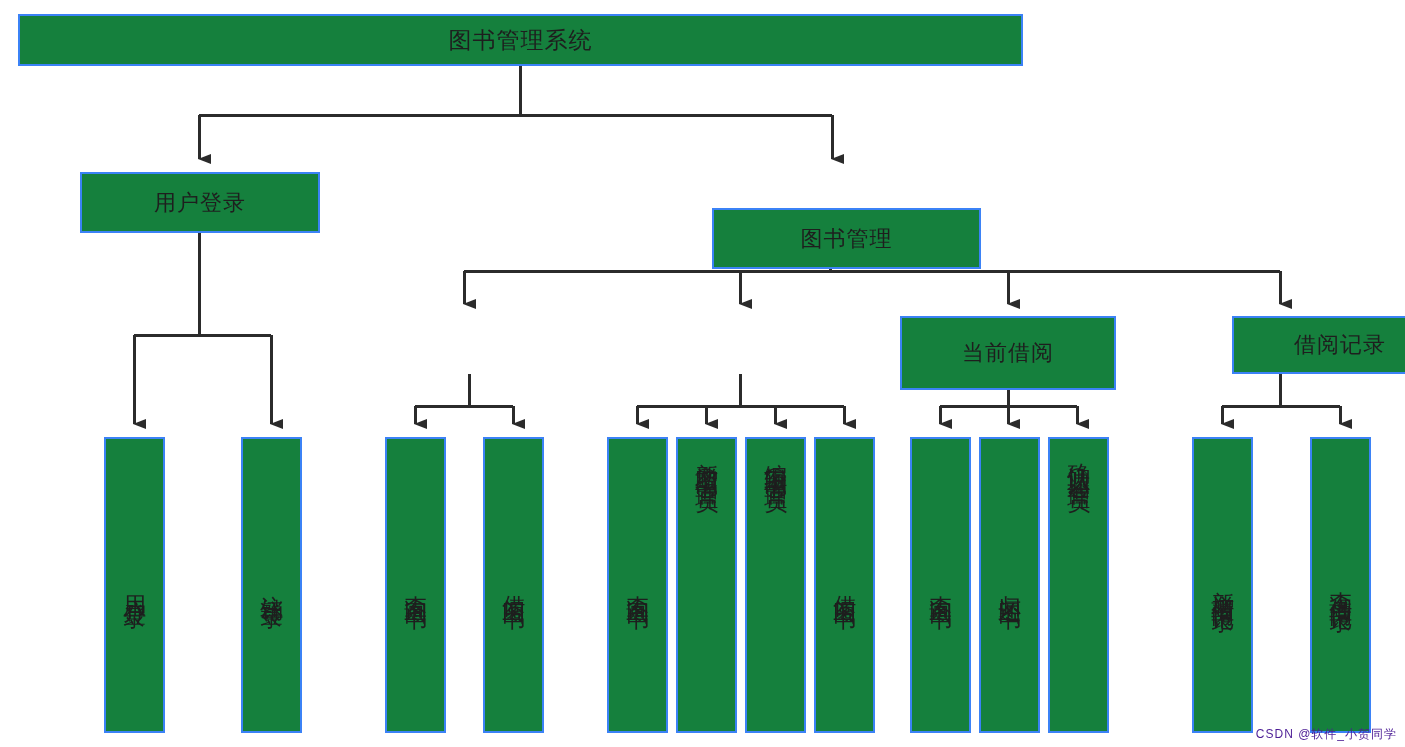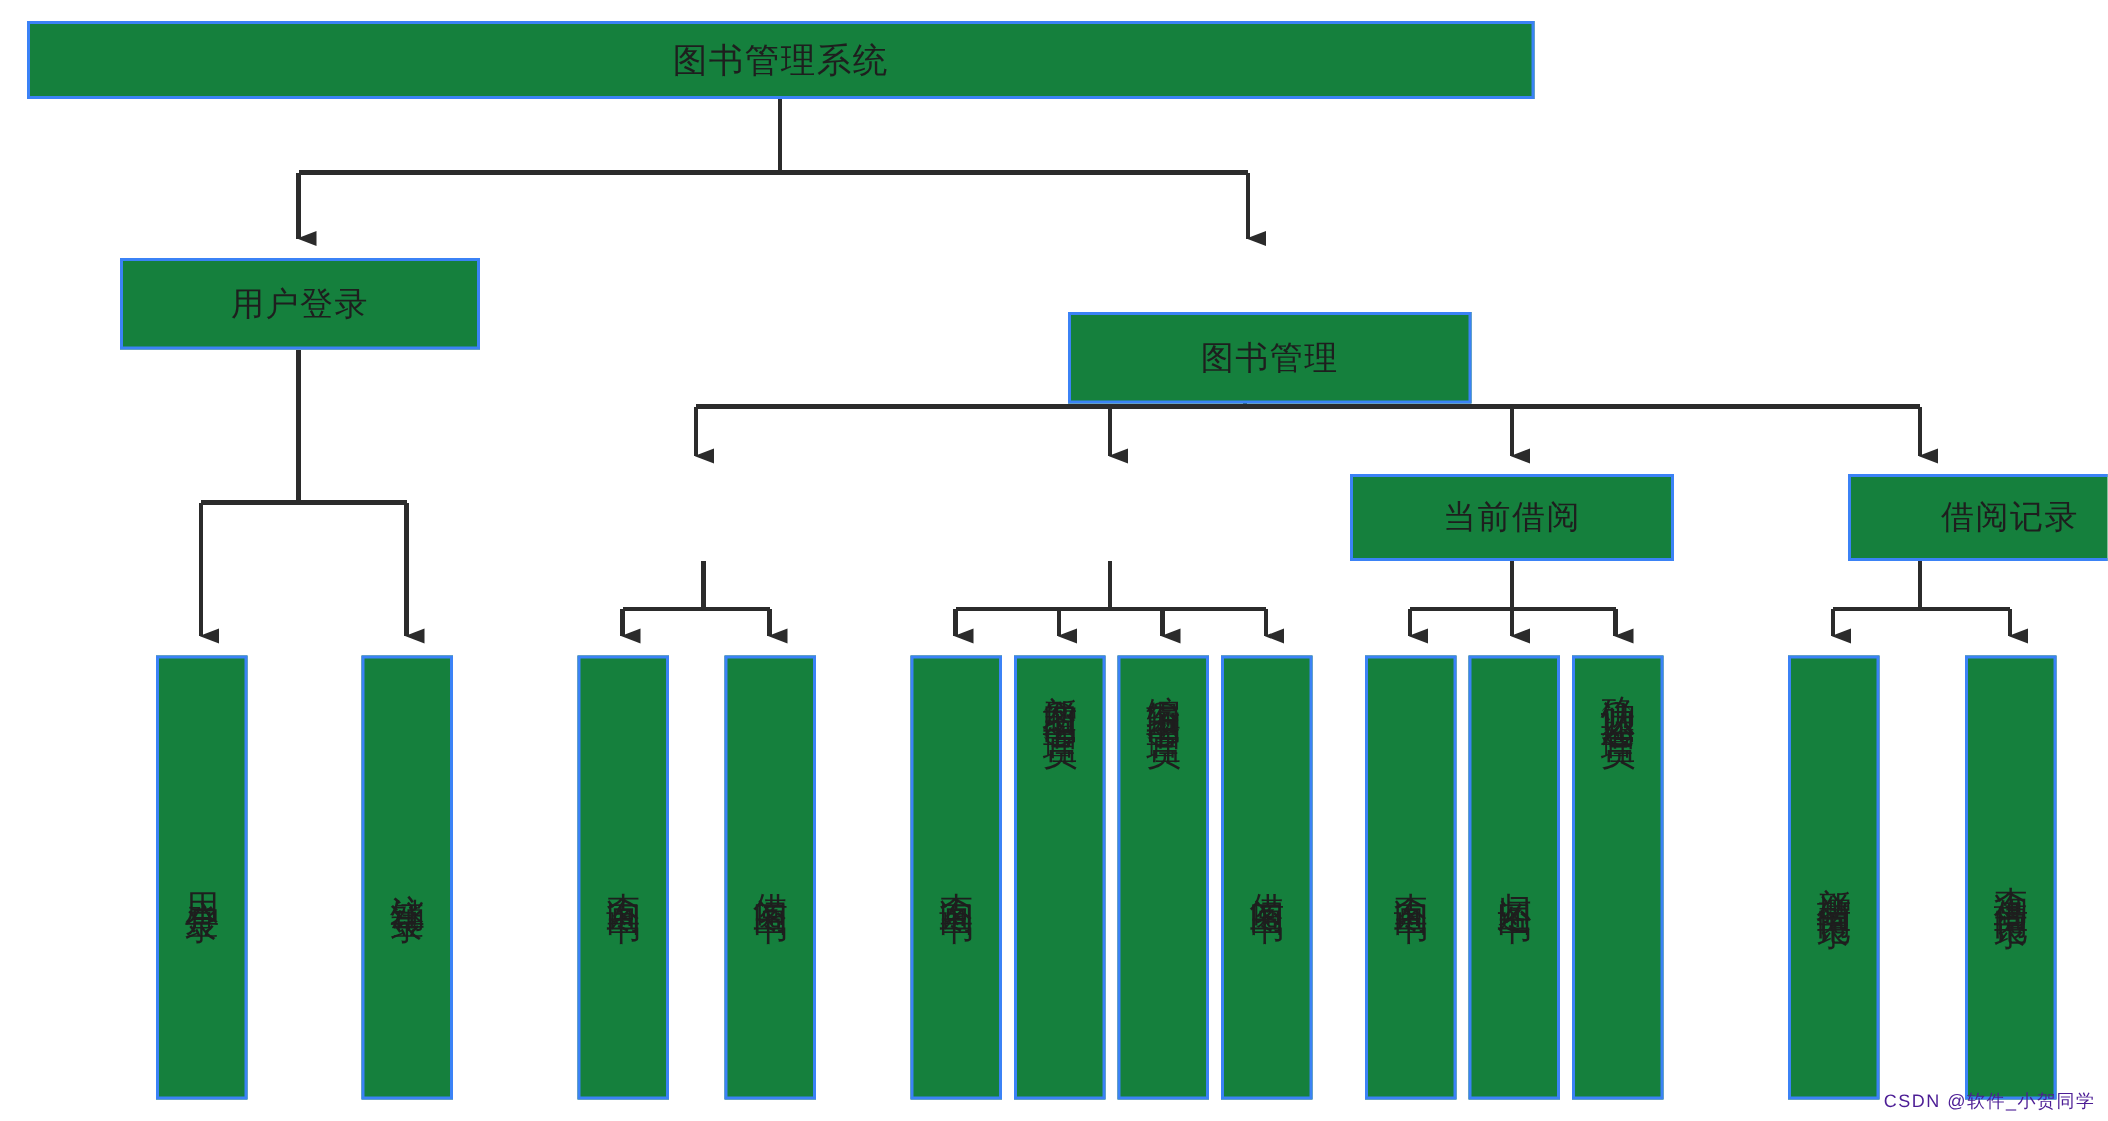--- a/index.html
+++ b/index.html
@@ -129,21 +129,21 @@
   <div class="node lvl2" style="left:80px;top:172px;width:240px;height:61px;">
     <span class="label">用户登录</span>
   </div>
 
   <div class="node lvl2" style="left:712px;top:172px;width:269px;height:61px;margin-top:36px;">
     <span class="label">图书管理</span>
   </div>
 
 
 
-  <div class="node lvl3" style="left:900px;top:316px;width:216px;height:58px;">
+  <div class="node lvl3" style="left:900px;top:316px;width:216px;height:74px;">
     <span class="label">当前借阅</span>
   </div>
 
   <div class="node lvl3" style="left:1232px;top:316px;width:216px;height:58px;">
     <span class="label">借阅记录</span>
   </div>
 
   <div class="node leaf center" style="left:104px;top:437px;width:61px;height:296px;">
     <span class="label">用户登录</span>
   </div>

